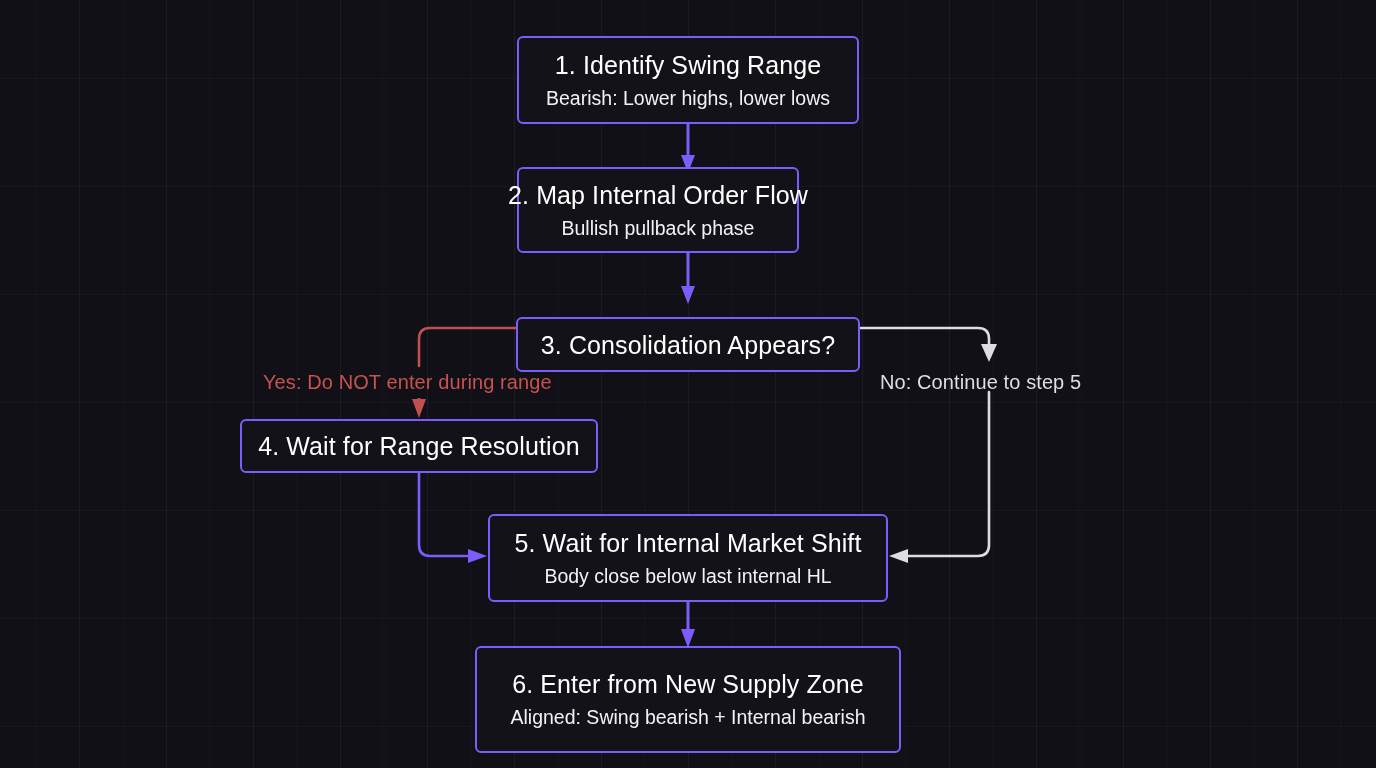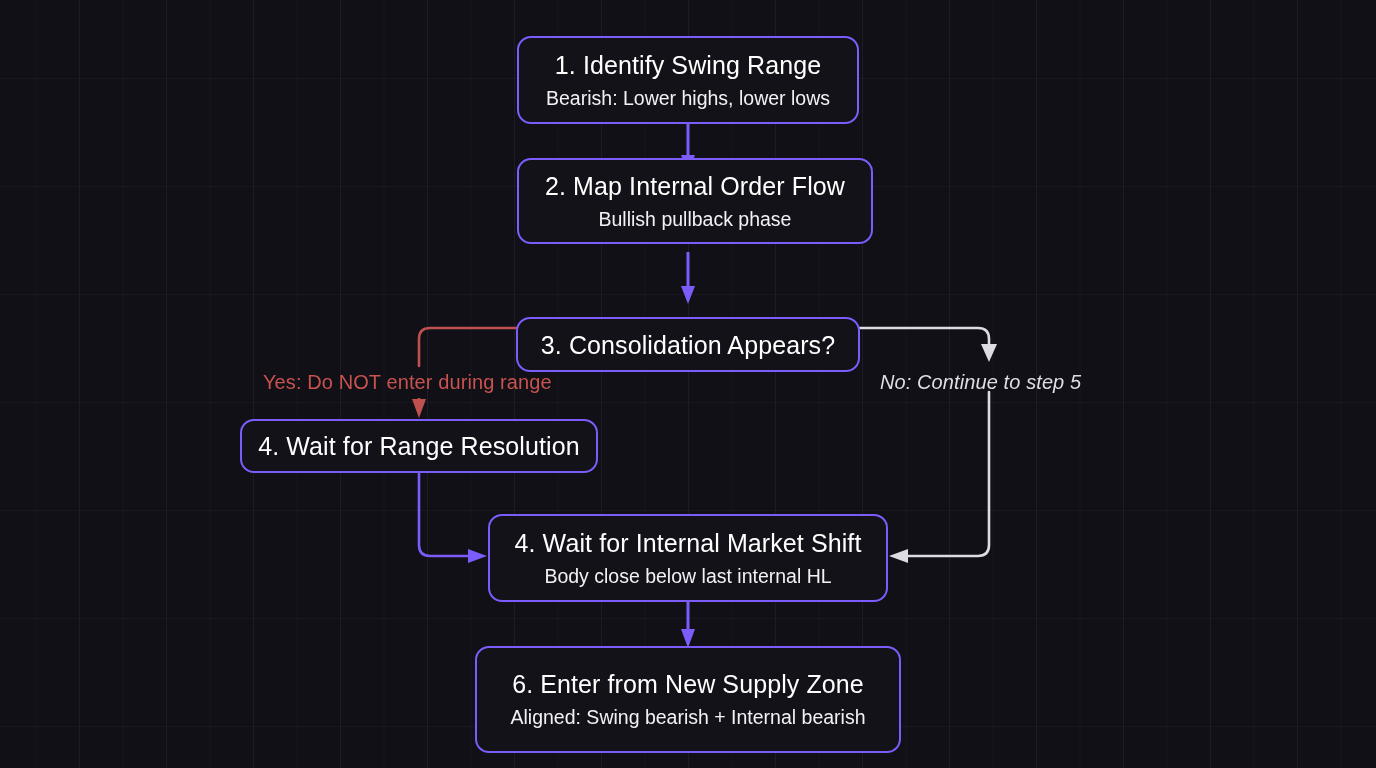--- a/index.html
+++ b/index.html
@@ -40,21 +40,21 @@
     left: 0; top: 0;
     width: 1376px;
     height: 768px;
     overflow: visible;
   }
   .node {
     position: absolute;
     box-sizing: border-box;
     background: #131219;
     border: 2.5px solid #7c5cfa;
-    border-radius: 14px;
+    border-radius: 6px;
     display: flex;
     flex-direction: column;
     align-items: center;
     justify-content: center;
     color: #ffffff;
     text-align: center;
     line-height: 1.12;
   }
   .node .title {
     font-size: 25px;
@@ -72,21 +72,21 @@
   }
   .node.single .title { font-size: 25px; }
 
   .edge-label {
     position: absolute;
     font-size: 20px;
     white-space: nowrap;
     letter-spacing: 0.1px;
   }
   .edge-label.yes { color: #c8524f; }
-  .edge-label.no  { color: #dedee4; font-style: italic; }
+  .edge-label.no  { color: #dedee4; }
 </style>
 </head>
 <body>
 
 <div id="stage">
 
   <div id="grid"></div>
   <div id="grid2"></div>
 
   <svg class="edges" viewBox="0 0 1376 768" xmlns="http://www.w3.org/2000/svg">
@@ -123,35 +123,35 @@
       <path d="M 688 601 L 688 632" stroke="#7c5cfa" stroke-width="3" fill="none"></path>
       <path d="M 688 648 L 681 629 L 695 629 Z" fill="#7c5cfa"></path>
     </g>
   </svg>
 
   <div class="node" style="left:517px; top:36px; width:342px; height:88px;">
     <div class="title">1. Identify Swing Range</div>
     <div class="sub">Bearish: Lower highs, lower lows</div>
   </div>
 
-  <div class="node" style="left:517px; top:158px; width:356px; height:86px;">
+  <div class="node" style="left:517px; top:167px; width:282px; height:86px;">
     <div class="title">2. Map Internal Order Flow</div>
     <div class="sub">Bullish pullback phase</div>
   </div>
 
   <div class="node single" style="left:516px; top:317px; width:344px; height:55px;">
     <div class="title">3. Consolidation Appears?</div>
   </div>
 
   <div class="node single" style="left:240px; top:419px; width:358px; height:54px;text-align:center;">
     <div class="title">4. Wait for Range Resolution</div>
   </div>
 
   <div class="node" style="left:488px; top:514px; width:400px; height:88px;">
-    <div class="title">4. Wait for Internal Market Shift</div>
+    <div class="title">5. Wait for Internal Market Shift</div>
     <div class="sub">Body close below last internal HL</div>
   </div>
 
   <div class="node" style="left:475px; top:646px; width:426px; height:107px;">
     <div class="title">6. Enter from New Supply Zone</div>
     <div class="sub">Aligned: Swing bearish + Internal bearish</div>
   </div>
 
   <div class="edge-label yes" style="left:263px; top:371px;">Yes: Do NOT enter during range</div>
 

